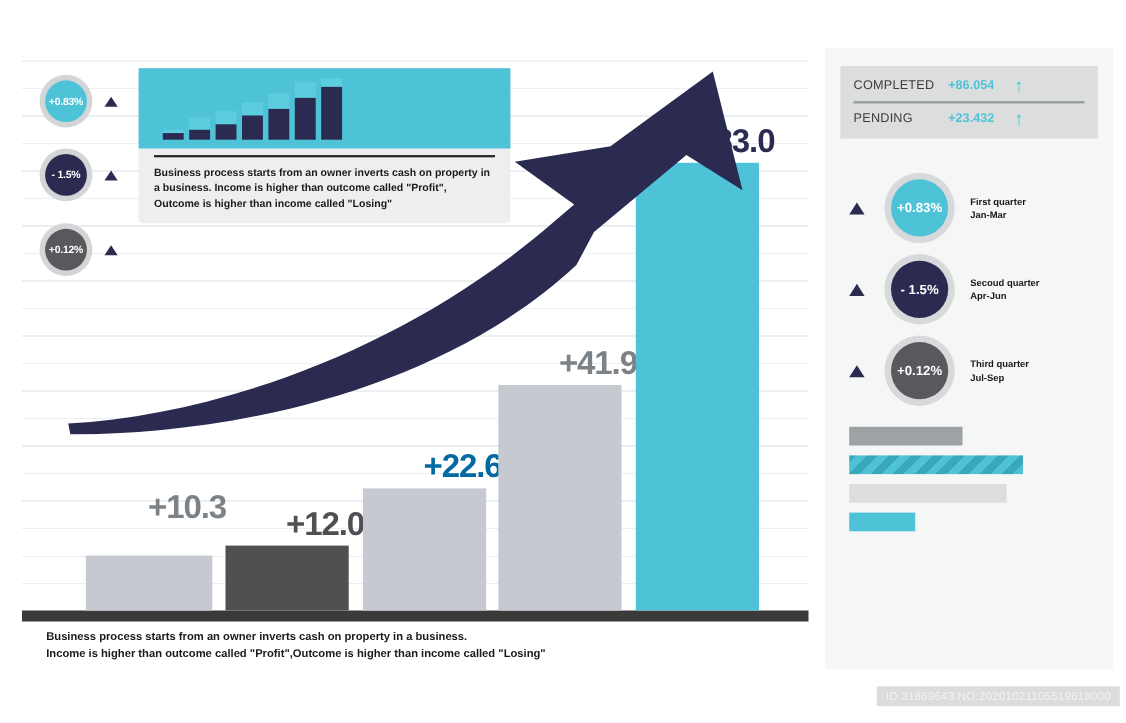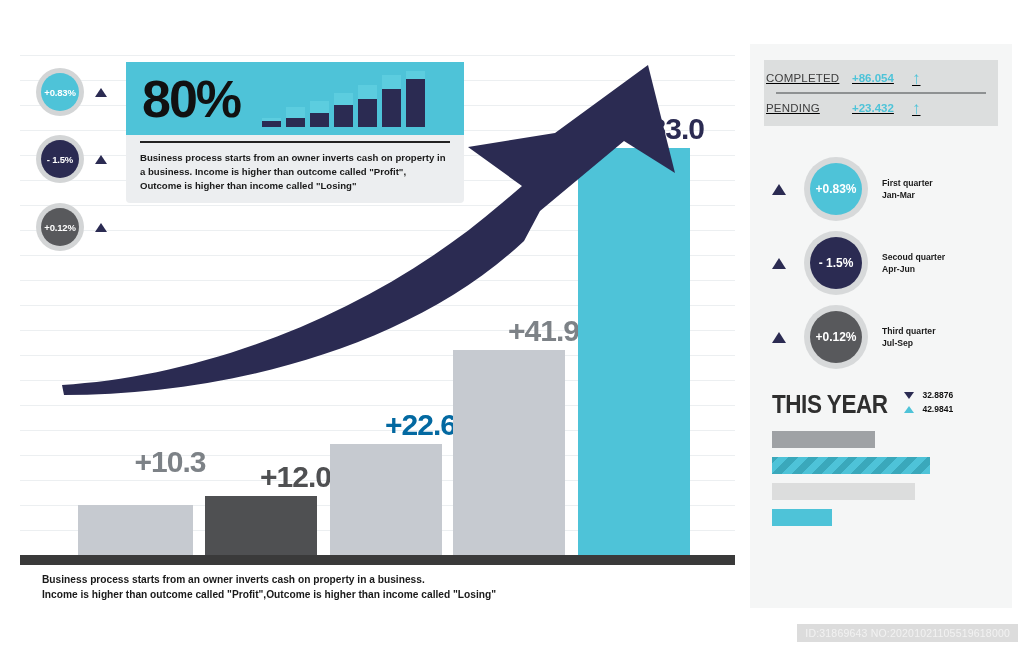--- a/index.html
+++ b/index.html
@@ -92,21 +92,21 @@
     font-size: 10.2px; font-weight: bold; color: #1a1a1a; line-height: 1.5;
   }
 
   
   #panel {
     position: absolute; left: 750px; top: 44px;
     width: 262px; height: 564px; background: #f5f6f6;
   }
   #stats { margin: 16px 14px 0 14px; background: #dcdede; padding: 4px 0; }
   .stat-row {
-    display: flex; align-items: center; height: 28px; padding: 0 2px; text-decoration: underline;
+    display: flex; align-items: center; height: 28px; padding: 0 12px;
   }
   .stat-sep { height: 1px; background: #8e9192; margin: 0 12px; }
   .stat-label { font-size: 11.5px; color: #3d3d3d; width: 86px; letter-spacing: 0.2px; }
   .stat-val { font-size: 11.5px; font-weight: bold; width: 60px; }
   .arr { font-size: 17px; font-weight: bold; line-height: 1; }
 
   .q-row { display: flex; align-items: center; margin: 0 0 0 22px; height: 74px; }
   .q-tri {
     width: 0; height: 0; margin-right: 18px;
     border-left: 7px solid transparent; border-right: 7px solid transparent;
@@ -194,21 +194,20 @@
       <div class="circ-row" style="top: 203px;">
         <div class="circ-ring">
           <div class="circ-core" style="background: rgb(88, 89, 92);">+0.12%</div>
         </div>
         <div class="tri-up"></div>
       </div>
     </div>
 
   <div id="card">
     <div id="card-band">
-      <div id="pct80">80%</div>
       <div id="minibars">
           <div class="mb" style="height: 9px;">
             <div class="light" style="height: 3px;"></div>
             <div class="dark" style="height: 6px;"></div>
           </div>
           <div class="mb" style="height: 20px;">
             <div class="light" style="height: 11px;"></div>
             <div class="dark" style="height: 9px;"></div>
           </div>
           <div class="mb" style="height: 26px;">
@@ -283,33 +282,20 @@
           <div class="q-ring">
             <div class="q-core" style="background: rgb(88, 89, 92);">+0.12%</div>
           </div>
           <div class="q-text">
             <div>Third quarter</div>
             <div>Jul-Sep</div>
           </div>
         </div>
       </div>
 
-    <div id="ty-head">
-      <div id="ty-title">THIS YEAR</div>
-      <div id="ty-nums">
-        <div class="ty-num-row">
-          <span class="tri-dn-sm"></span>
-          <span class="ty-num">32.8876</span>
-        </div>
-        <div class="ty-num-row">
-          <span class="tri-up-sm"></span>
-          <span class="ty-num">42.9841</span>
-        </div>
-      </div>
-    </div>
     <div id="ty-bars">
         <div class="ty-bar" style="width: 103px; background: rgb(159, 162, 165);"></div>
         <div class="ty-bar ty-striped" style="width: 158px;"></div>
         <div class="ty-bar" style="width: 143px; background: rgb(220, 221, 221);"></div>
         <div class="ty-bar" style="width: 60px; background: rgb(78, 195, 216);"></div>
       </div>
   </div>
 
   <div id="idbox">ID:31869643 NO:20201021105519618000</div>
 </div>

